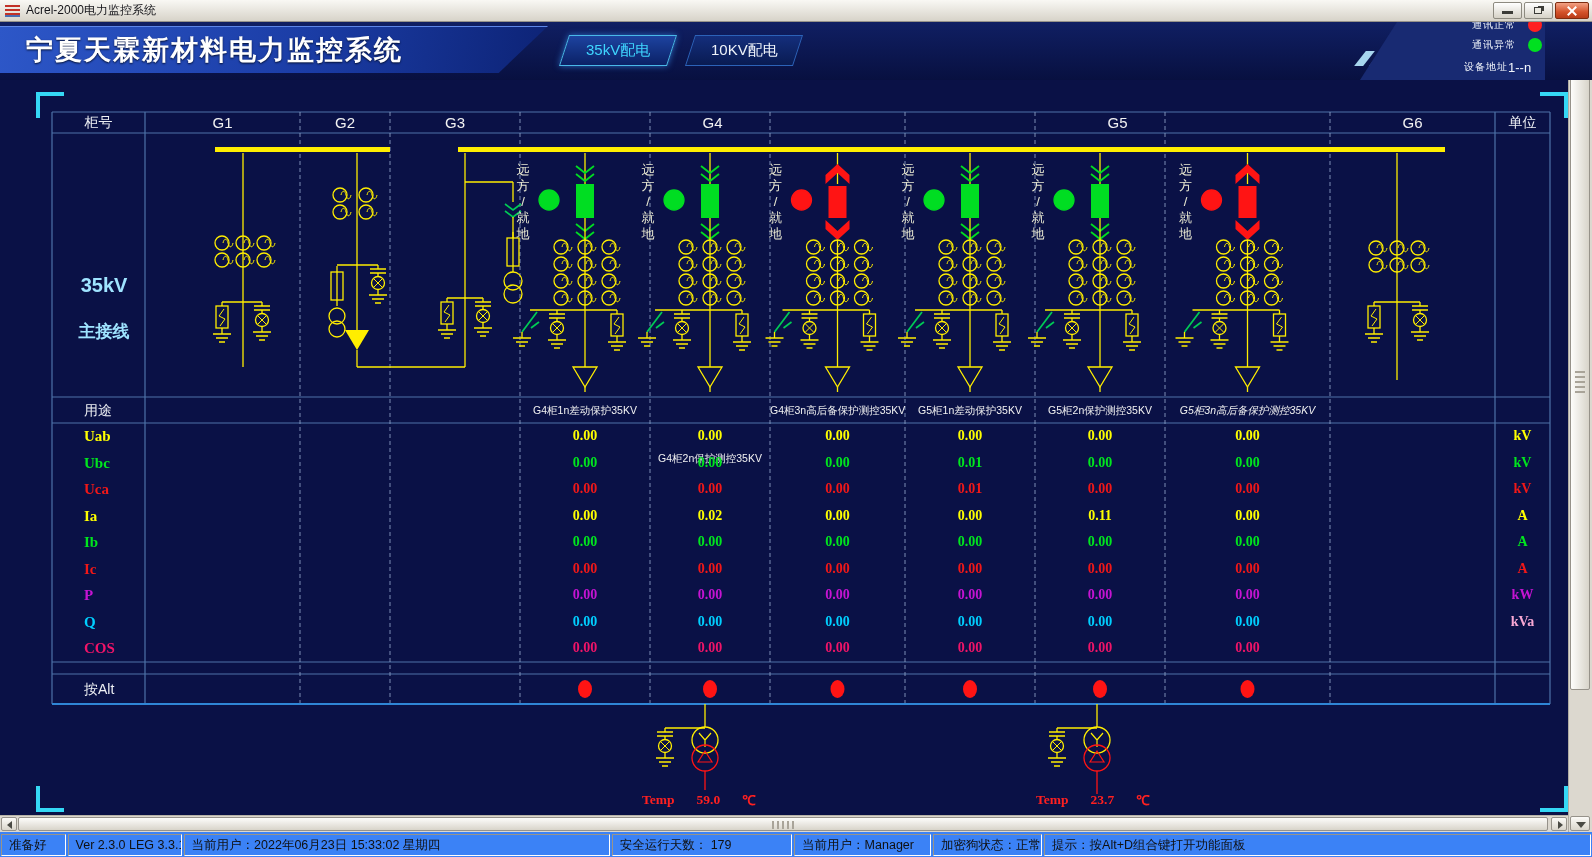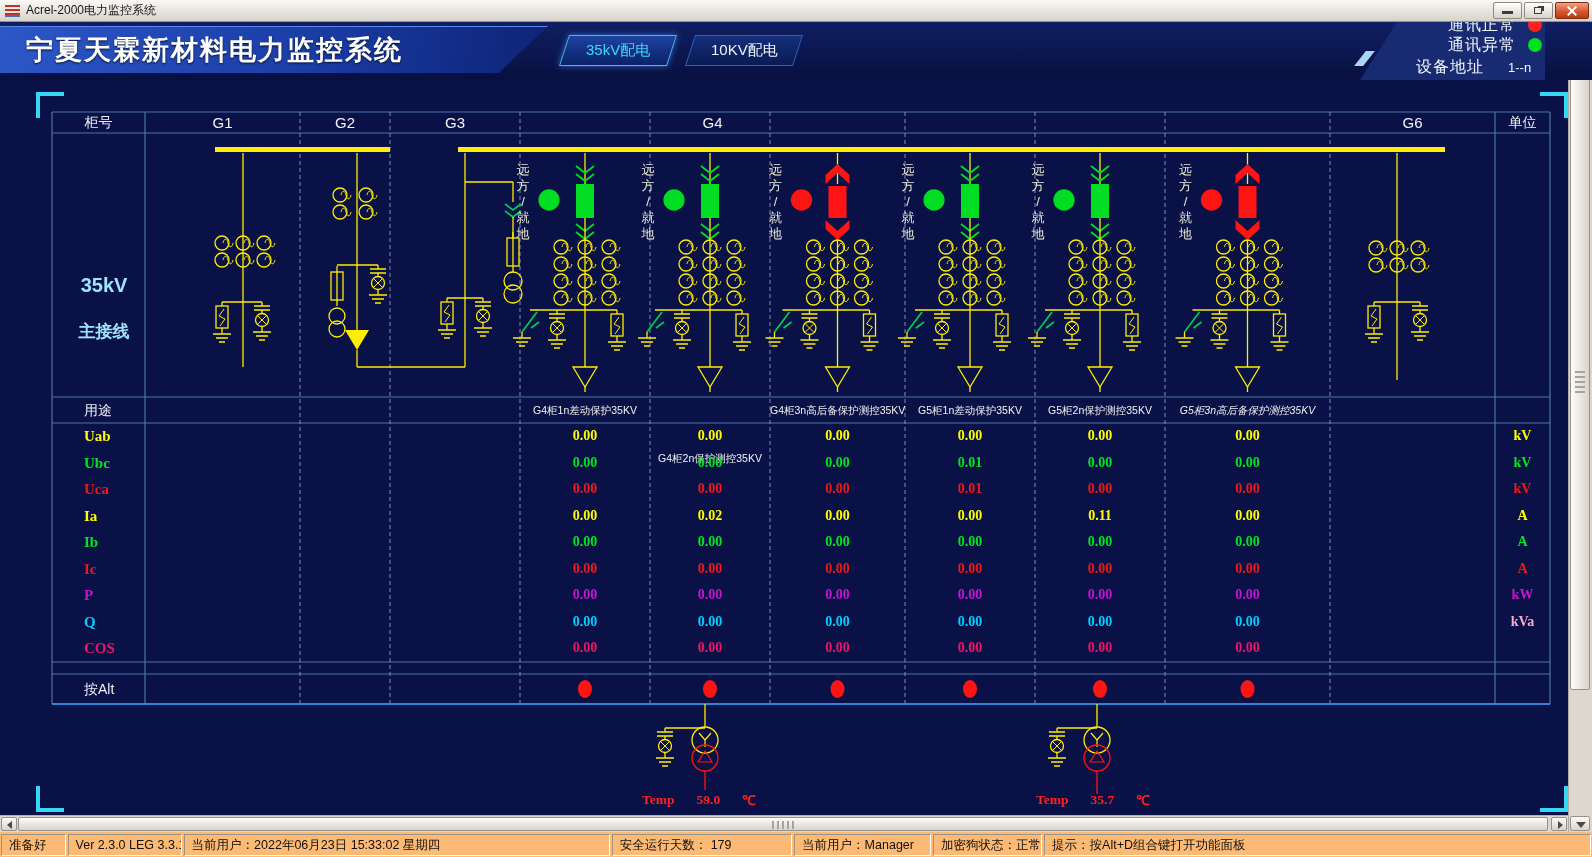--- a/index.html
+++ b/index.html
@@ -40,23 +40,23 @@
   .tab span{transform:skewX(18deg);font-size:15px}
   .tab-active{left:564px;width:108px;border:1px solid #49b8e8;
     background:linear-gradient(#1d43a0,#0b2166);box-shadow:0 0 6px #2a6ac0}
   .tab-active span{color:#3fd6ff}
   .tab-idle{left:690px;width:108px;border:1px solid #2c62b8;background:linear-gradient(#142e7c,#091b52)}
   .tab-idle span{color:#eef3fa}
   .stripe{position:absolute;top:29px;width:9px;height:15px;background:#a7d6ee;transform:skewX(-38deg)}
   .hstatus-bg{position:absolute;right:47px;top:0;width:185px;height:58px;background:#182a72;
     clip-path:polygon(20% 0,100% 0,100% 100%,0 100%)}
   .hstatus-row{position:absolute;right:50px;display:flex;align-items:center;height:20px}
-  .hs-label{font-size:16px;color:#f2f6fc;letter-spacing:1px}
+  .hs-label{font-size:10px;color:#f2f6fc;letter-spacing:1px}
   .hs-dot{width:14px;height:14px;border-radius:50%;margin-left:12px}
-  .hs-value{font-size:13px;color:#f2f6fc;margin-left:24px;width:34px}
+  .hs-value{font-size:13px;color:#f2f6fc;margin-left:0;width:34px}
   .hs1{top:-7px}.hs2{top:13px}.hs3{top:35px}
 
   
   .main{position:absolute;top:80px;left:0;width:1568px;height:735px;background:#0a1146;z-index:5}
   #diagram{position:absolute;left:0;top:0}
   .cell{position:absolute;height:21px;line-height:21px;text-align:center;color:#f2f2f2;font-size:15px}
   .zh{font-size:14px;color:#eef0f4}
   .kvlabel{position:absolute;left:58px;width:92px;text-align:center;font-weight:bold;color:#9fe4ff}
   .caption{position:absolute;height:39px;line-height:26px;text-align:center;font-size:10.5px;color:#f2f2f2;white-space:nowrap;overflow:visible}
   .rowlabel{position:absolute;height:26px;line-height:26px;font-family:"Liberation Serif",serif;font-size:15px;font-weight:bold}
@@ -77,21 +77,21 @@
   .h-thumb{position:absolute;left:18px;top:1px;width:1530px;height:14px;background:linear-gradient(#fdfdfb,#d8d4ca);
     border:1px solid #96928a;border-radius:2px}
   .h-thumb .grip{position:absolute;left:50%;top:3px;transform:translateX(-50%);width:22px;height:8px;
     background:repeating-linear-gradient(90deg,#a9a499 0 2px,rgba(0,0,0,0) 2px 5px)}
   .v-thumb{position:absolute;left:1px;top:18px;width:20px;height:650px;background:linear-gradient(90deg,#fdfdfb,#d8d4ca);
     border:1px solid #96928a;border-radius:2px}
   .v-thumb .grip{position:absolute;top:330px;left:50%;transform:translateX(-50%);width:10px;height:22px;
     background:repeating-linear-gradient(180deg,#a9a499 0 2px,rgba(0,0,0,0) 2px 5px)}
 
   
-  .statusbar{position:absolute;left:0;top:832px;width:1592px;height:25px;background:#fdba74;display:flex;z-index:30;padding-top:1px}
+  .statusbar{position:absolute;left:0;top:832px;width:1592px;height:25px;background:#3b82f6;display:flex;z-index:30;padding-top:1px}
   .sb-seg{height:22px;line-height:21px;margin:1px 1px 0 1px;padding:0 7px;font-size:12.5px;color:#101010;
     border:1px solid;border-color:#98948a #ffffff #ffffff #98948a;white-space:nowrap;overflow:hidden}
 </style>
 </head>
 <body>
 
 <div class="screen">
 
   <div class="titlebar">
     <span class="app-icon"></span>
@@ -633,37 +633,38 @@
           <path d="M1097 671 l-7 11 h14 z" stroke="#ff1414" stroke-width="1.2" fill="none"></path>
           <line x1="1097" y1="691" x2="1097" y2="714" stroke="#ff1414" stroke-width="1.3"></line>
         </g>
       </svg>
 
     <div class="cell zh cabhdr">柜号</div>
     <div class="cell" style="left:145px;top:32px;width:155px">G1</div>
     <div class="cell" style="left:300px;top:32px;width:90px">G2</div>
     <div class="cell" style="left:390px;top:32px;width:130px">G3</div>
     <div class="cell" style="left:520px;top:32px;width:385px">G4</div>
+    <div class="cell" style="left:905px;top:32px;width:425px">G5</div>
     <div class="cell" style="left:1330px;top:32px;width:165px">G6</div>
     <div class="cell zh unithdr">单位</div>
 
     <div class="kvlabel" style="top:194px;font-size:20px">35kV</div>
     <div class="kvlabel" style="top:240px;font-size:17px">主接线</div>
 
     <div class="usagelabel">用途</div>
     <div class="commlabel">按Alt</div>
 
     <div class="temp-row" style="left:642px">
       <span>Temp</span>
       <span>59.0</span>
       <span>℃</span>
     </div>
     <div class="temp-row" style="left:1036px">
       <span>Temp</span>
-      <span>35.7</span>
+      <span>23.7</span>
       <span>℃</span>
     </div>
   <div class="caption" style="left: 520px; top: 317px; width: 130px;">G4柜1n差动保护35KV</div>
       <div class="caption" style="left: 650px; top: 317px; width: 120px; margin-top: 48px;">G4柜2n保护测控35KV</div>
       <div class="caption" style="left: 770px; top: 317px; width: 135px;">G4柜3n高后备保护测控35KV</div>
       <div class="caption" style="left: 905px; top: 317px; width: 130px;">G5柜1n差动保护35KV</div>
       <div class="caption" style="left: 1035px; top: 317px; width: 130px;">G5柜2n保护测控35KV</div>
       <div class="caption" style="left: 1165px; top: 317px; width: 165px; font-style: italic;">G5柜3n高后备保护测控35KV</div>
       <div class="rowlabel" style="left: 84px; top: 343px; color: rgb(255, 255, 0);">Uab</div>
       <div class="val" style="left: 520px; top: 343px; width: 130px; color: rgb(255, 255, 0);">0.00</div>

